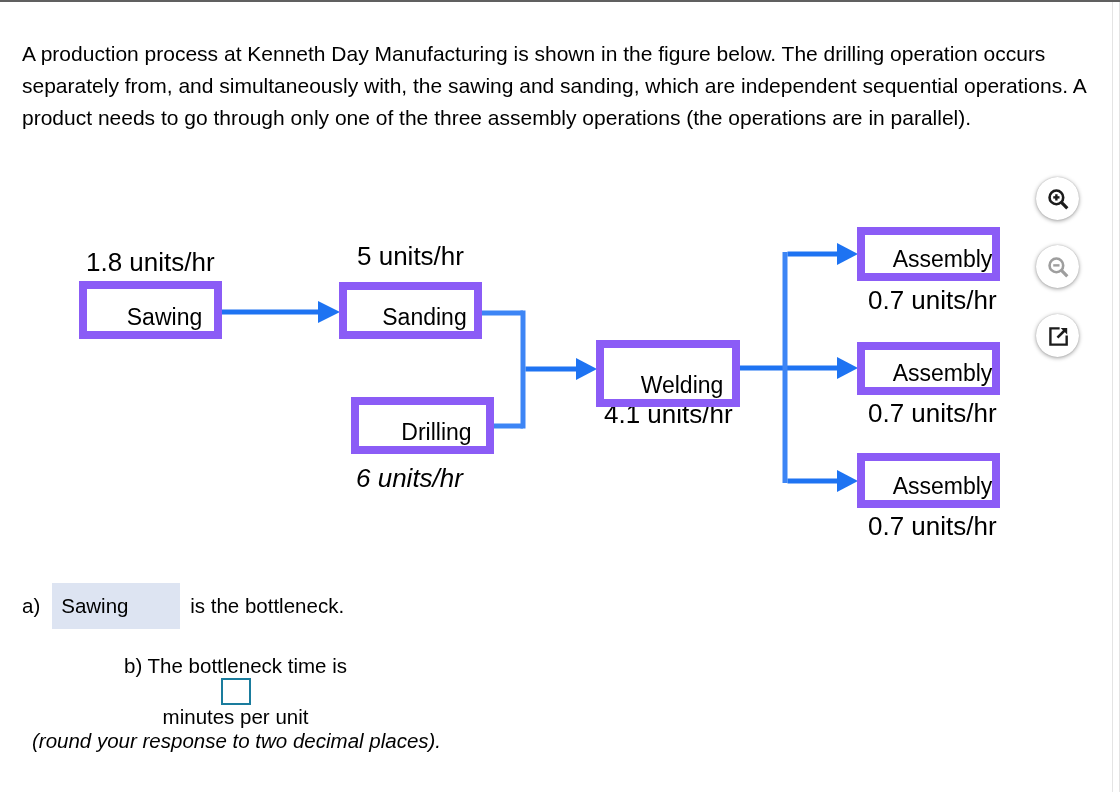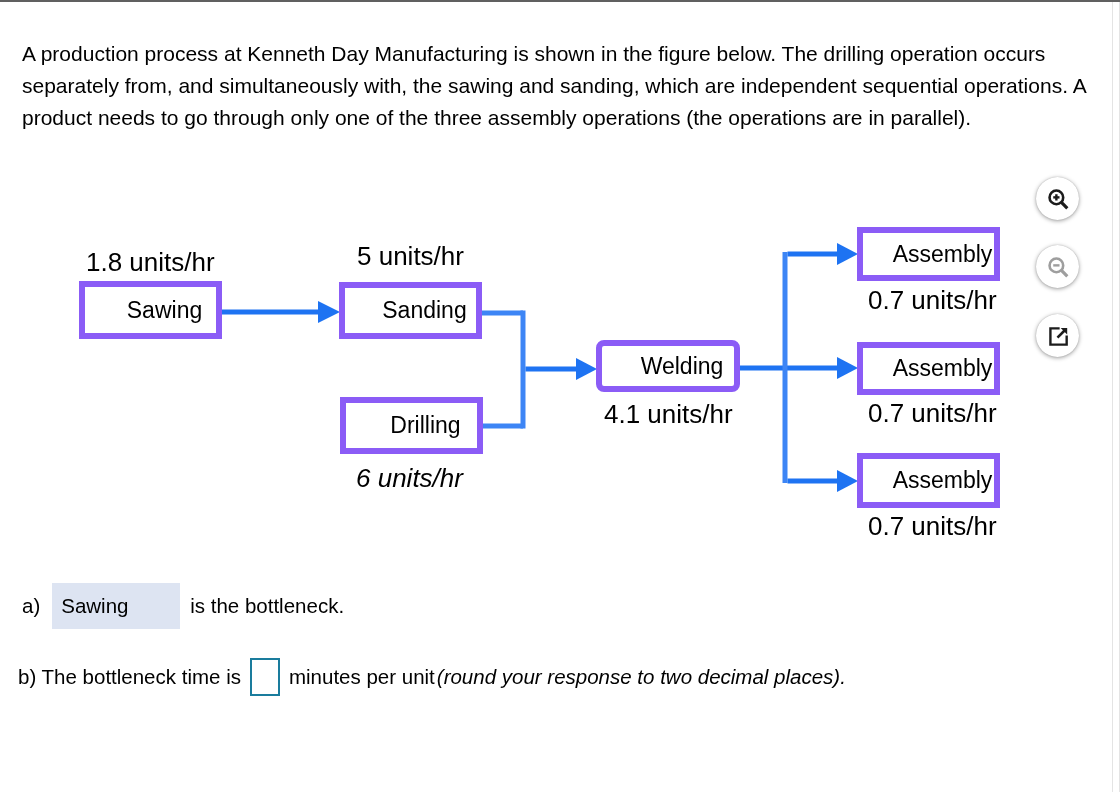--- a/index.html
+++ b/index.html
@@ -7,22 +7,22 @@
     position:relative; width:1120px; height:792px; overflow:hidden;
     background:#ffffff; box-sizing:border-box; border-top:2px solid #606060;
     font-family:"Liberation Sans", sans-serif; color:#000;
   }
   .intro{
     position:absolute; left:22px; top:15px; width:1078px;
     font-size:21px; line-height:32px;
   }
   
   .node{
-    position:absolute; background:#fff; border:6px solid #8b5cf6;
-    display:flex; align-items:center; justify-content:center;
+    position:absolute; background:#fff; border:8px solid #8b5cf6;
+    display:flex; align-items:flex-end; justify-content:center;
     font-size:23px; box-sizing:border-box; white-space:nowrap;padding-left:28px;
   }
   .rate{ position:absolute; font-size:26px; white-space:nowrap; }
   .connectors{ position:absolute; left:0; top:0; pointer-events:none; }
   .c-line{ stroke:var(--line-blue); stroke-width:5; fill:none; }
   .a-line{ stroke:var(--arrow-blue); stroke-width:5; fill:none; }
   .a-head{ fill:var(--arrow-blue); stroke:none; }
   
   .icon-btn{
     position:absolute; left:1036px; width:43px; height:43px; border-radius:50%;
@@ -39,22 +39,22 @@
     position:absolute; left:22px; top:581px; height:46px;
     display:flex; align-items:center; font-size:20.5px;
   }
   .chip{
     margin-left:12px; width:128px; height:46px; box-sizing:border-box;
     background:var(--chip-bg); display:flex; align-items:center;
     padding-left:9px; cursor:pointer;
   }
   .qa-a .suffix{ margin-left:10px; }
   .qa-b{
-    position:absolute; left:18px; top:652px; height:46px;
-    display:flex; align-items:center; font-size:20.5px;
+    position:absolute; left:30px; top:652px; height:46px;
+    display:flex; align-items:center; font-size:20.5px;flex-direction:column;
   }
   .answer-input{
     width:30px; height:38px; margin:0 9px; box-sizing:border-box;
     border:2px solid var(--input-border); border-radius:0; outline:none;
     font-family:"Liberation Sans", sans-serif; font-size:20px; text-align:center;
     background:#fff; padding:0;
   }
   .note{ font-style:italic; margin-left:2px; }
 </style>
 </head>
@@ -94,24 +94,24 @@
   <span class="rate" style="left:868px; top:283px;">0.7 units/hr</span>
   <span class="rate" style="left:868px; top:396px;">0.7 units/hr</span>
   <span class="rate" style="left:868px; top:509px;">0.7 units/hr</span>
 
   <div class="node" style="left:79px;  top:279px; width:143px; height:58px;">
       <span>Sawing</span>
     </div>
   <div class="node" style="left:339px; top:280px; width:143px; height:57px;">
       <span>Sanding</span>
     </div>
-  <div class="node" style="left:340px; top:395px; width:143px; height:57px;">
+  <div class="node" style="left:351px; top:395px; width:143px; height:57px;">
       <span>Drilling</span>
     </div>
-  <div class="node" style="left:596px; top:338px; width:144px; height:52px;border-radius:8px;">
+  <div class="node" style="left:596px; top:338px; width:144px; height:67px;">
       <span>Welding</span>
     </div>
   <div class="node" style="left:857px; top:225px; width:143px; height:54px;">
       <span>Assembly</span>
     </div>
   <div class="node" style="left:857px; top:340px; width:143px; height:53px;">
       <span>Assembly</span>
     </div>
   <div class="node" style="left:857px; top:451px; width:143px; height:55px;">
       <span>Assembly</span>

